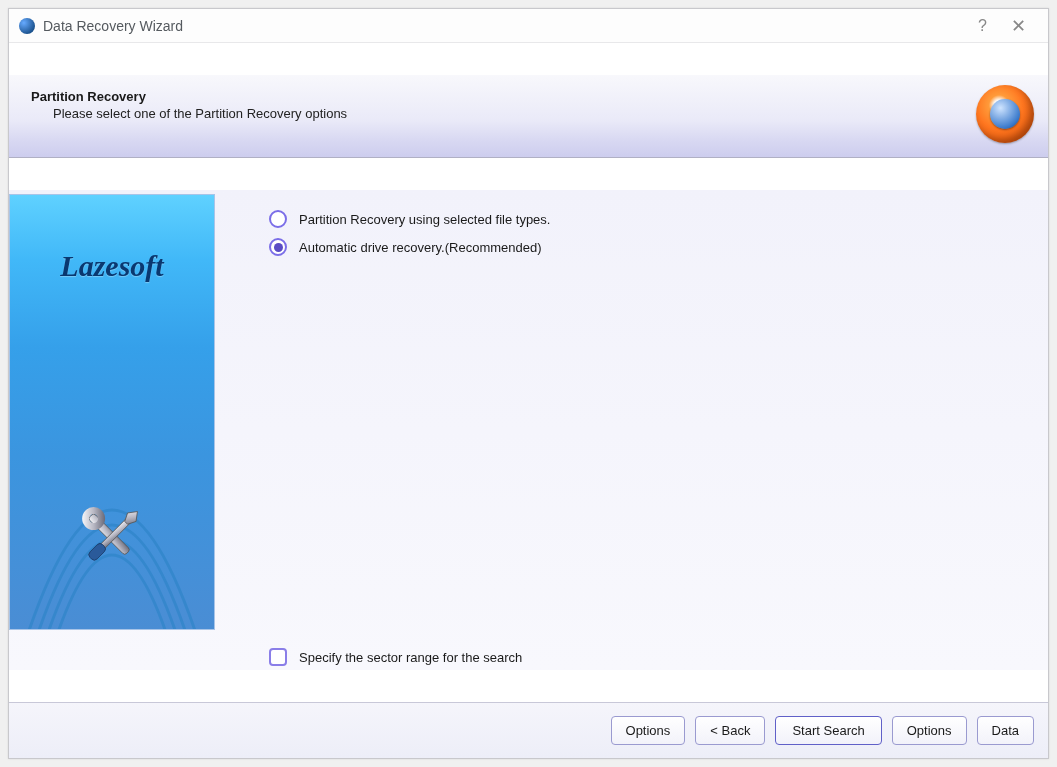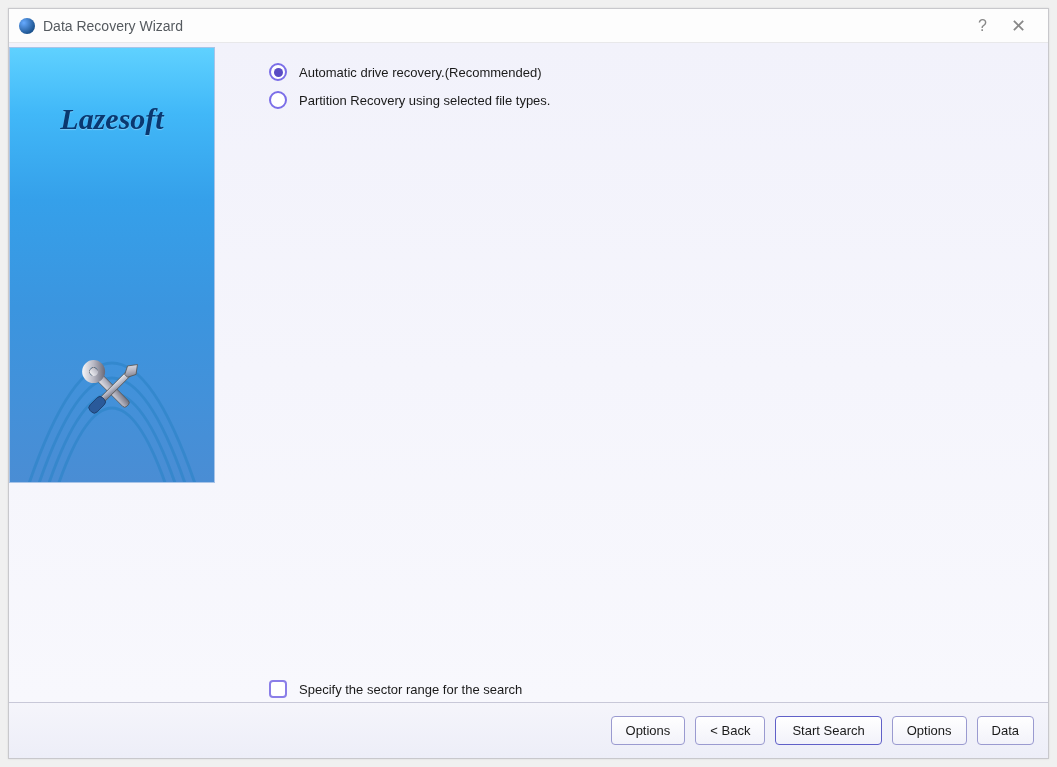--- a/index.html
+++ b/index.html
@@ -19,20 +19,21 @@
       position: absolute;
       left: 8px;
       top: 8px;
       width: 1041px;
       height: 751px;
       background: #fff;
       border: 1px solid #c8c8cc;
       display: flex;
       flex-direction: column;
       box-shadow: 0 0 2px rgba(0,0,0,0.1);
+      gap: 32px;
     }
 
     .titlebar {
       height: 34px;
       background: #fdfdfd;
       border-bottom: 1px solid #e8e8ea;
       display: flex;
       align-items: center;
       padding-left: 10px;
       position: relative;
@@ -262,20 +263,27 @@
 
   <div class="titlebar">
     <div class="app-icon"></div>
     <div class="title-text">Data Recovery Wizard</div>
     <div class="titlebar-controls">
       <span class="help-icon">?</span>
       <span class="close-icon">✕</span>
     </div>
   </div>
 
+  <div class="header-banner">
+    <div class="header-text">
+      <div class="header-title">Partition Recovery</div>
+      <div class="header-subtitle">Please select one of the Partition Recovery options</div>
+    </div>
+    <div class="header-icon"></div>
+  </div>
 
   <div class="content-area">
     <div class="side-panel">
       <div class="brand-text">Lazesoft</div>
       <svg class="arcs" viewBox="0 0 240 300">
         <g fill="none" stroke="#2d84c8" stroke-width="3" opacity="0.65">
           <path d="M 20 260 Q 120 -90 220 260"></path>
           <path d="M 30 260 Q 120 -60 210 260"></path>
           <path d="M 40 260 Q 120 -30 200 260"></path>
           <path d="M 50 260 Q 120 0 190 260"></path>
@@ -296,26 +304,26 @@
         <g transform="rotate(45 38 38)">
           <rect x="35" y="12" width="6" height="44" rx="2" fill="url(#metalG)" stroke="#555" stroke-width="0.8"></rect>
           <path d="M32 10 L38 2 L44 10 L40 18 L36 18 Z" fill="url(#metalG)" stroke="#555" stroke-width="0.8"></path>
           <rect x="33" y="50" width="10" height="18" rx="4" fill="#2a5a9a" stroke="#1a3a66" stroke-width="0.8"></rect>
         </g>
       </svg>
     </div>
 
     <div class="main-options">
       <div class="radio-row">
+        <span class="radio"></span>
+        <span class="radio-label">Partition Recovery using selected file types.</span>
+      </div>
+      <div class="radio-row">
         <span class="radio selected"></span>
         <span class="radio-label">Automatic drive recovery.(Recommended)</span>
-      </div>
-      <div class="radio-row">
-        <span class="radio"></span>
-        <span class="radio-label">Partition Recovery using selected file types.</span>
       </div>
 
       <div class="checkbox-row">
         <span class="checkbox"></span>
         <span class="radio-label">Specify the sector range for the search</span>
       </div>
     </div>
   </div>
 
   <div class="button-bar">

